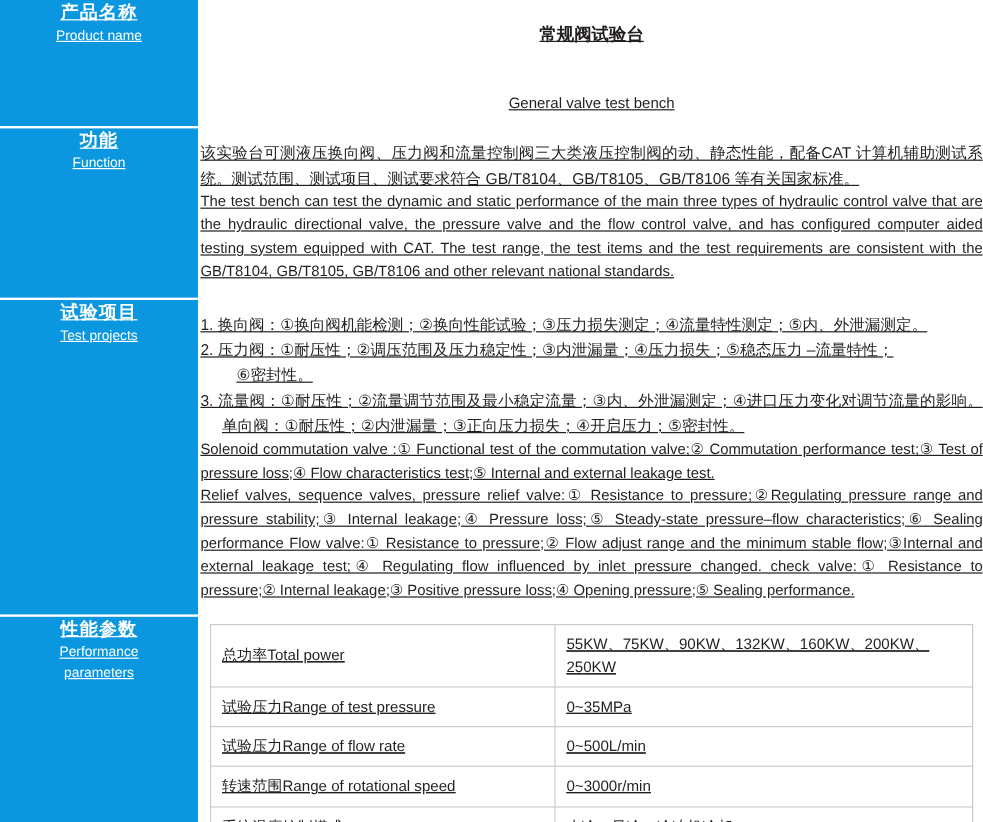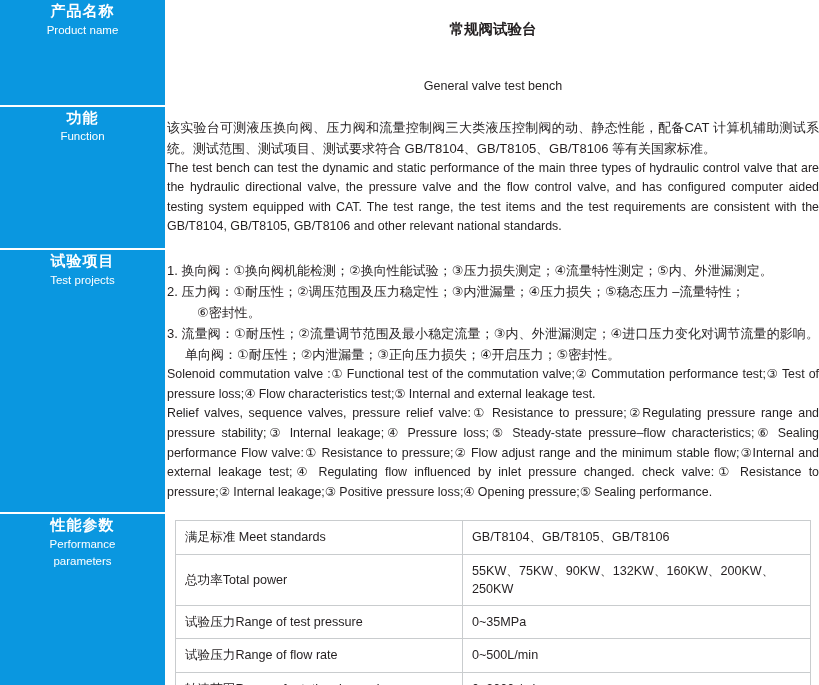--- a/index.html
+++ b/index.html
@@ -19,20 +19,21 @@
     overflow: hidden;
   }
   table.spec {
     width: 819px;
     border-collapse: collapse;
     table-layout: fixed;
   }
   table.spec td {
     vertical-align: top;
     padding: 0;
+    text-decoration: underline;
   }
   .labelcell {
     width: 166px;
     background: #0a97e0;
     color: #ffffff;
     text-align: center;
     vertical-align: middle;
     border-right: 2px solid #ffffff;
     border-bottom: 2px solid #ffffff;
     padding: 6px 4px;
@@ -162,24 +163,20 @@
 
     <tr>
       <td class="labelcell">
         <span class="cn">性能参数</span>
         <span class="en">Performance</span>
         <span class="en">parameters</span>
       </td>
       <td class="contentcell" style="border-bottom:2px solid #ffffff;padding:6px 8px 7px 8px;">
         <table class="params">
           <tbody>
-                <tr>
-            <td class="k">满足标准 Meet standards</td>
-            <td>GB/T8104、GB/T8105、GB/T8106</td>
-          </tr>
           <tr>
             <td class="k">总功率Total power</td>
             <td>55KW、75KW、90KW、132KW、160KW、200KW、250KW</td>
           </tr>
           <tr>
             <td class="k">试验压力Range of test pressure</td>
             <td>0~35MPa</td>
           </tr>
           <tr>
             <td class="k">试验压力Range of flow rate</td>

